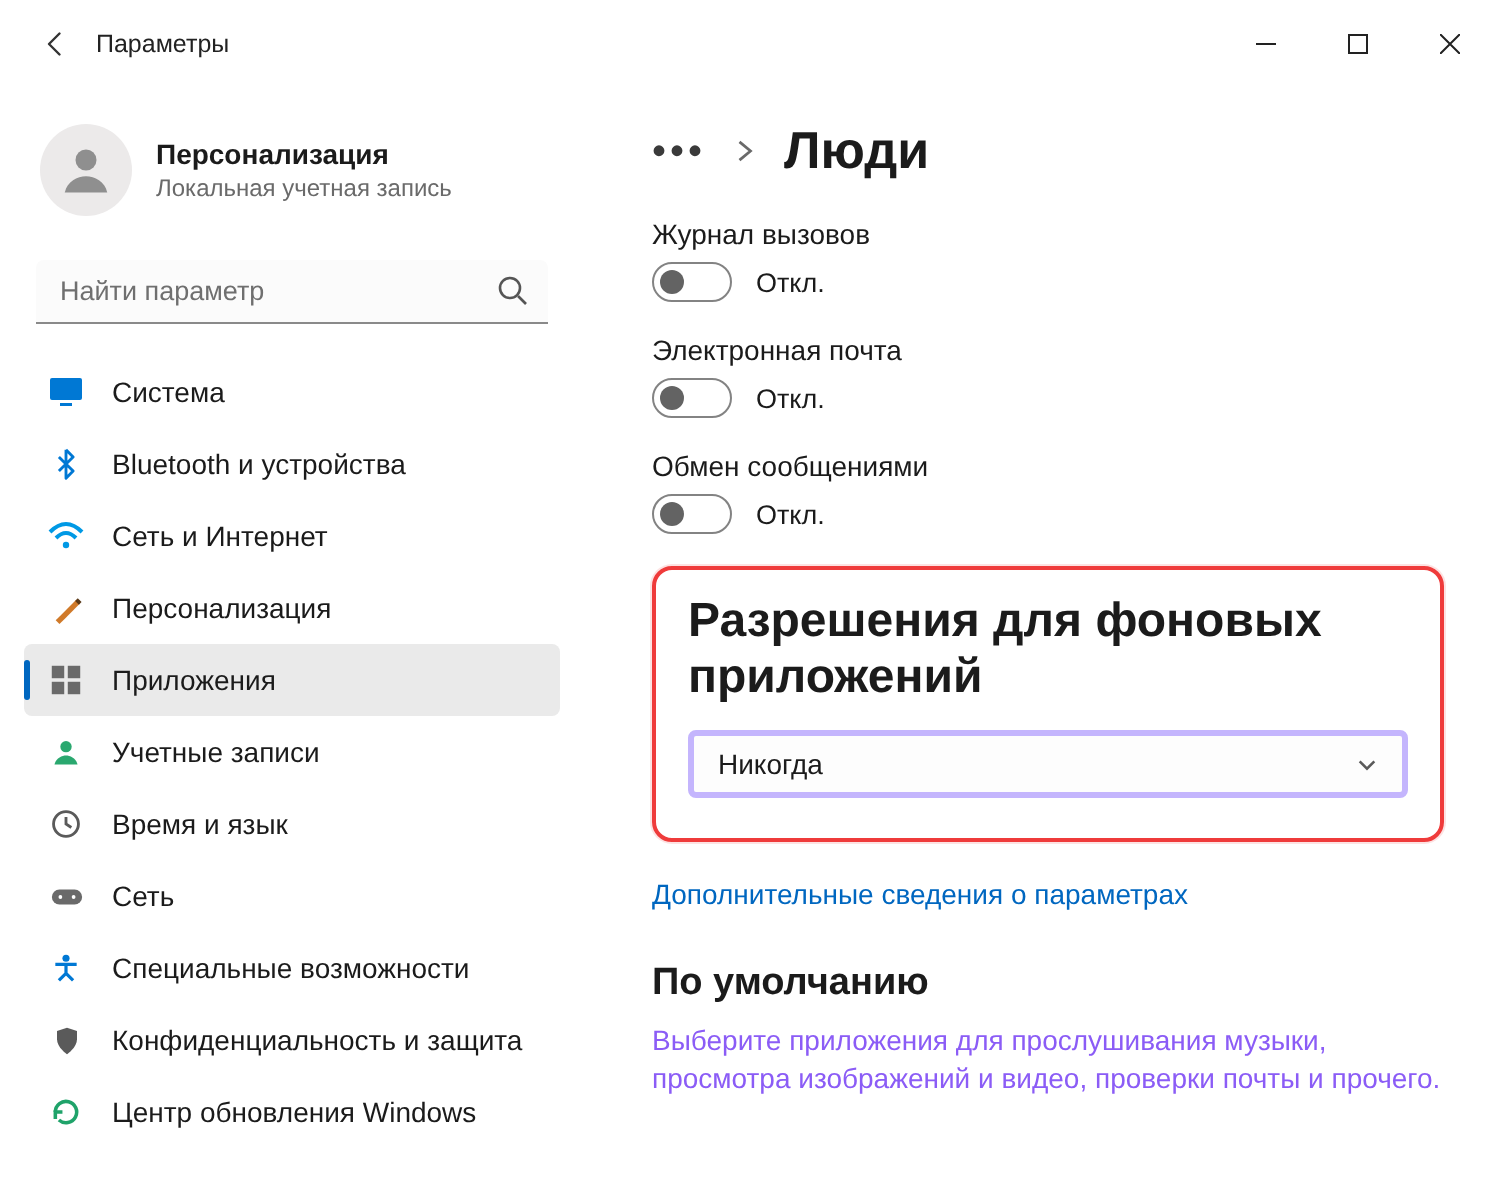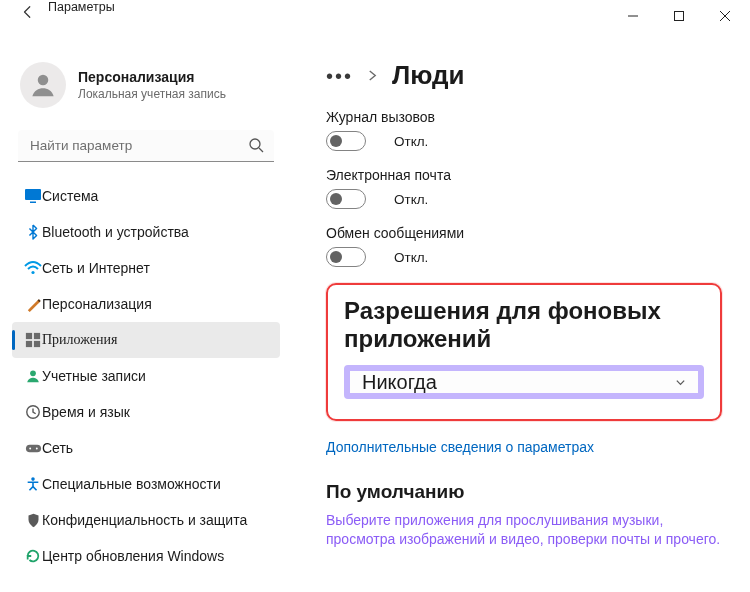--- a/index.html
+++ b/index.html
@@ -1,53 +1,53 @@
 <!DOCTYPE html>
 <html><head>
 <meta charset="utf-8">
 <style>
   * { box-sizing: border-box; margin: 0; padding: 0; }
   html, body { width: 750px; height: 592px; font-family: "Segoe UI", Arial, sans-serif; background: #fff; color: #1b1b1b; overflow: hidden; }
-  .titlebar { height: 44px; display: flex; padding: 0 2px 0 16px; }
+  .titlebar { height: 44px; display: flex; align-items: center; padding: 0 2px 0 16px; }
   .titlebar .back { width: 24px; height: 24px; display: flex; align-items: center; justify-content: center; margin-right: 8px; cursor: default; }
   .titlebar .title { font-size: 12.5px; color: #222; }
   .winbtns { margin-left: auto; display: flex; }
   .winbtn { width: 46px; height: 32px; display: flex; align-items: center; justify-content: center; }
   .winbtn svg { width: 10px; height: 10px; }
   .body { display: flex; height: calc(592px - 44px); }
   .sidebar { width: 290px; padding: 6px 6px 0 8px; }
   .user { display: flex; align-items: center; padding: 12px 12px 18px 12px; gap: 12px; }
   .avatar { width: 46px; height: 46px; border-radius: 50%; background: #eceaea; display: flex; align-items: center; justify-content: center; }
   .avatar svg { width: 30px; height: 30px; fill: #8f8f8f; }
   .user .name { font-size: 14px; font-weight: 600; }
   .user .sub  { font-size: 12px; color: #6a6a6a; margin-top: 2px; }
   .search { margin: 4px 10px 12px 10px; position: relative; }
   .search input { width: 100%; height: 32px; border: none; border-bottom: 1.5px solid #8a8a8a; background: #fbfbfb; border-radius: 4px 4px 0 0; padding: 0 34px 0 12px; font-size: 13.5px; outline: none; color: #333; }
   .search input::placeholder { color: #6f6f6f; }
   .search .sicon { position: absolute; right: 10px; top: 7px; width: 16px; height: 16px; color: #555; }
   .nav { padding: 4px 4px; }
-  .nav-item { display: flex; align-items: center; height: 36px; padding: 0 12px; border-radius: 4px; font-size: 14px; color: #1b1b1b; cursor: default; position: relative; text-align: center; }
-  .nav-item.selected { background: #eaeaea; font-family: Liberation Serif, serif; }
+  .nav-item { display: flex; align-items: center; gap: 14px; height: 36px; padding: 0 12px; border-radius: 4px; font-size: 14px; color: #1b1b1b; cursor: default; position: relative; text-align: center; }
+  .nav-item.selected { background: #eaeaea; }
   .nav-item.selected::before { content: ""; position: absolute; left: 0; top: 8px; bottom: 8px; width: 3px; background: #0067c0; border-radius: 2px; }
   .nav-item .ic { width: 18px; height: 18px; display: flex; align-items: center; justify-content: center; }
   .main { flex: 1; padding: 10px 28px 0 36px; overflow: hidden; }
   .crumbs { display: flex; align-items: center; gap: 14px; margin: 6px 0 18px 0; }
   .dots { font-size: 20px; letter-spacing: 2px; color: #3a3a3a; line-height: 1; }
   .chev { color: #6a6a6a; }
   .crumb-title { font-size: 26px; font-weight: 600; }
   .setting { margin: 8px 0 16px 0; }
   .setting .lbl { font-size: 14px; color: #1b1b1b; margin-bottom: 6px; }
-  .row { display: flex; align-items: center; gap: 28px; }
+  .row { display: flex; align-items: center; gap: 12px; }
   .toggle { width: 40px; height: 20px; border: 1px solid #838383; border-radius: 10px; position: relative; background: #fff; }
   .toggle::after { content: ""; position: absolute; width: 12px; height: 12px; background: #636363; border-radius: 50%; top: 3px; left: 3px; }
   .state { font-size: 13.5px; color: #1b1b1b; }
   .panel { border: 2px solid #ef3b3b; border-radius: 10px; padding: 12px 16px 20px 16px; margin-top: 8px; box-shadow: 0 0 0 1px rgba(239,59,59,0.15); }
   .panel h2 { font-size: 24px; font-weight: 600; margin-bottom: 12px; }
   .panel .desc { font-size: 14px; margin-bottom: 10px; }
-  .select { height: 34px; border: 6px solid #c4b5fd; border-radius: 4px; display: flex; align-items: center; justify-content: space-between; padding: 0 12px; font-size: 20px; background: #fdfdfd; max-width: 370px; }
+  .select { height: 34px; border: 3px solid #c4b5fd; border-radius: 4px; display: flex; align-items: center; justify-content: space-between; padding: 0 12px; font-size: 14px; background: #fdfdfd; max-width: 370px; }
   .select .chv { color: #5a5a5a; }
   .link { color: #0067c0; font-size: 14px; margin: 18px 0 8px 0; display: inline-block; }
   .sec { margin-top: 18px; }
   .sec h2 { font-size: 19px; font-weight: 600; margin-bottom: 8px; }
   .sec p  { font-size: 14px; color: #8b5cf6; line-height: 1.35; }
   svg { display: block; }
 </style>
 </head>
 <body>
 

